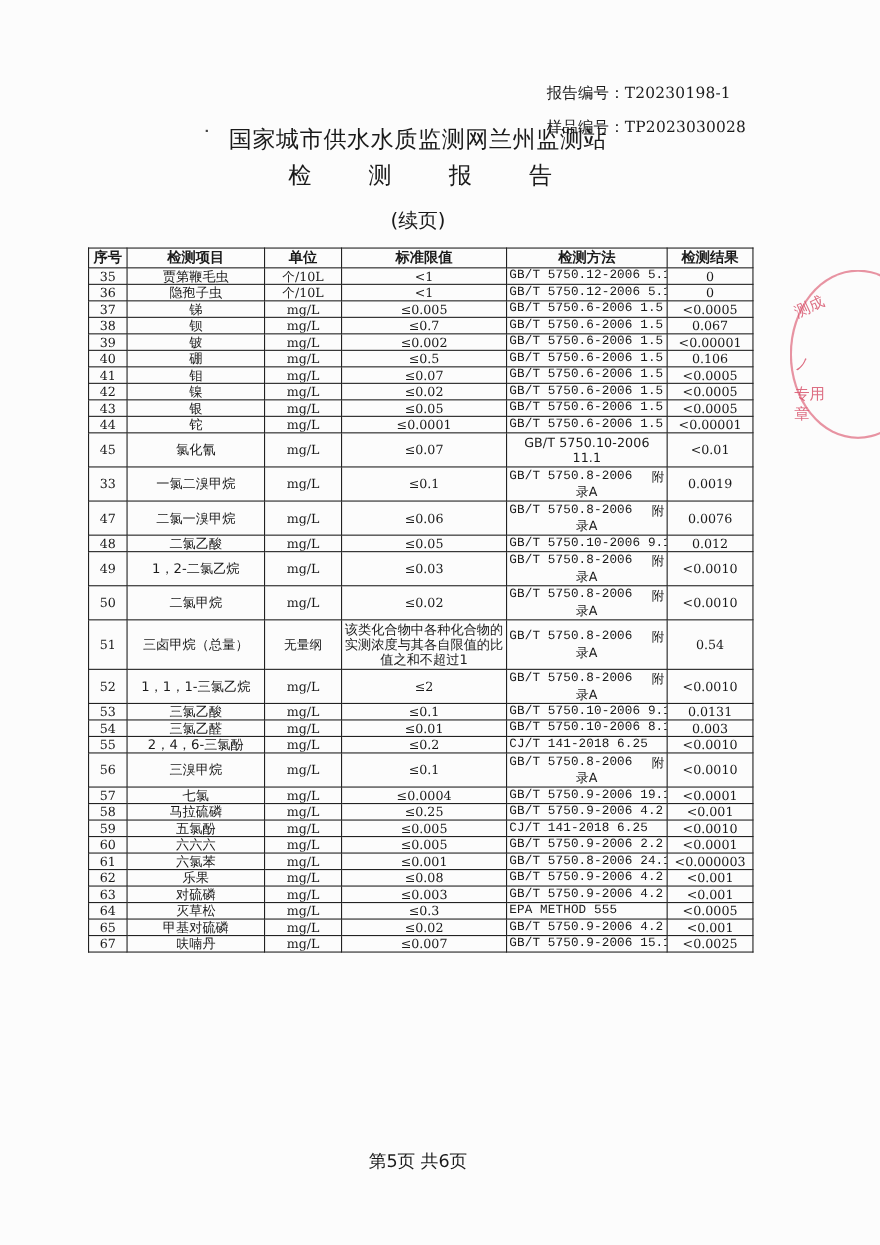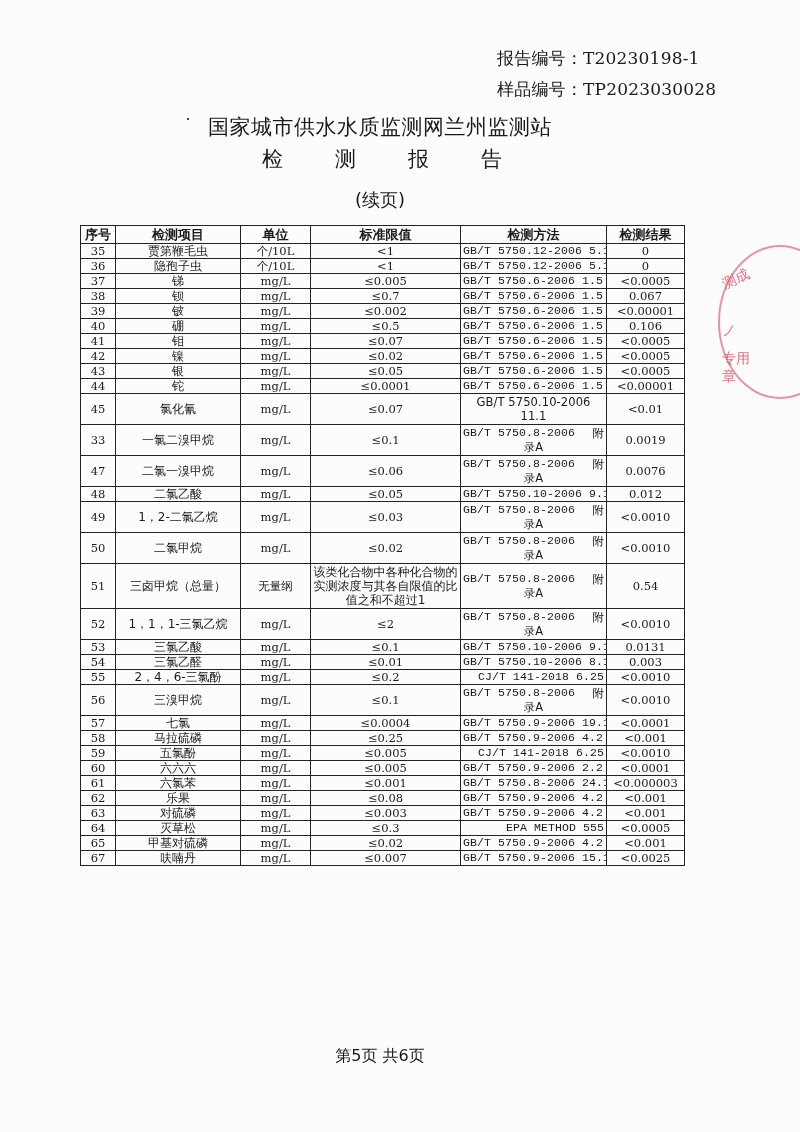--- a/index.html
+++ b/index.html
@@ -1,37 +1,37 @@
 <!DOCTYPE html>
 <html><head>
 <meta charset="utf-8">
 <style>
   html, body { margin:0; padding:0; }
   body {
     width:800px; height:1132px; background:#fcfcfc; position:relative; overflow:hidden;
     font-family:"DejaVu Serif","Liberation Serif",serif; color:#1a1a1a;
   }
-  .meta { position:absolute; left:497px; font-size:17px; letter-spacing:0.2px; }
+  .meta { position:absolute; left:497px; font-size:14px; letter-spacing:0.2px;margin-top:29px; }
   .meta.m1 { top:47px; }
   .meta.m2 { top:78px; }
   .org { position:absolute; top:113px; left:0; width:760px; text-align:center; font-size:21px; font-family:"DejaVu Sans","Liberation Sans",sans-serif; letter-spacing:0.5px; }
   .dot { position:absolute; left:187px; top:118px; width:2px; height:2px; background:#444; }
   .title { position:absolute; top:145px; left:262px; width:240px; display:flex; justify-content:space-between; font-size:21px; font-family:"DejaVu Sans","Liberation Sans",sans-serif; }
   .subtitle { position:absolute; top:188px; left:0; width:760px; text-align:center; font-size:18px; font-family:"DejaVu Sans","Liberation Sans",sans-serif; }
   table.report {
     position:absolute; left:80px; top:225px; width:604px; border-collapse:collapse; table-layout:fixed;
     font-size:11.5px; line-height:14px;
   }
   table.report th, table.report td {
     border:1px solid #222; padding:0 2px; text-align:center; vertical-align:middle; height:14px; overflow:hidden; white-space:nowrap;
   }
   table.report th { font-size:13px; font-weight:bold; font-family:"DejaVu Sans","Liberation Sans",sans-serif; height:17px; }
   table.report td.name { font-family:"DejaVu Sans","Liberation Sans",sans-serif; font-size:12px; }
   table.report td.method { text-align:left; padding-left:2px; letter-spacing:0.1px; font-family:"Liberation Mono","DejaVu Sans Mono",monospace; font-size:11.5px; }
-  table.report td.method.center { text-align:right; }
+  table.report td.method.center { text-align:left; }
   table.report td.wrap { white-space:normal; }
   table.report tr.tall td { height:30px; }
   table.report tr.xtall td { height:44px; }
   .m-line1 { display:flex; justify-content:space-between; }
   .m-line2 { text-align:center; font-family:"DejaVu Sans","Liberation Sans",sans-serif; }
   .footer { position:absolute; top:1046px; left:0; width:760px; text-align:center; font-size:16px; font-family:"DejaVu Sans","Liberation Sans",sans-serif; }
   .stamp {
     position:absolute; left:718px; top:245px; width:120px; height:150px; border:2px solid #e37a8c; border-radius:50%;
     border-right-color:transparent; opacity:0.8;
   }

